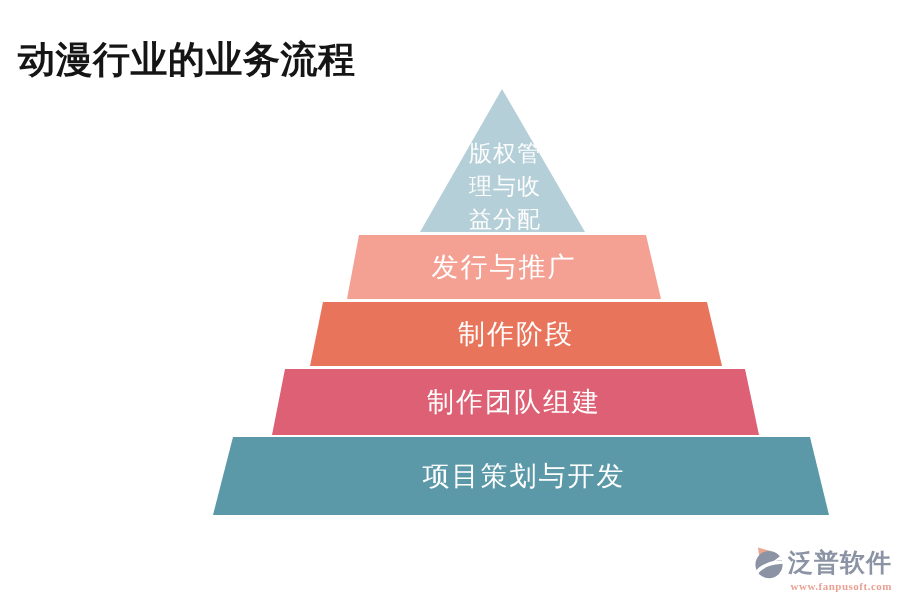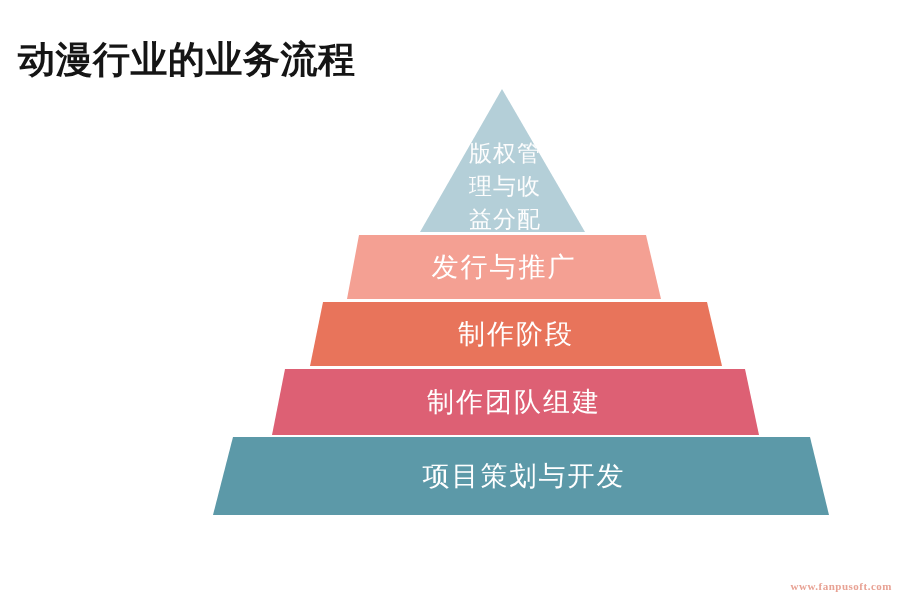--- a/index.html
+++ b/index.html
@@ -93,16 +93,25 @@
     <text class="lvl-label-sm" x="505" y="186">理与收</text>
     <text class="lvl-label-sm" x="505" y="219">益分配</text>
 
     <text class="lvl-label" x="504" y="267">发行与推广</text>
     <text class="lvl-label" x="516" y="334">制作阶段</text>
     <text class="lvl-label" x="514" y="402">制作团队组建</text>
     <text class="lvl-label" x="524" y="476">项目策划与开发</text>
   </svg>
 
   <div class="watermark">
+    <div class="wm-row">
+      <svg class="wm-icon" viewBox="0 0 40 40" aria-hidden="true">
+        <path d="M7,3 L22,7 L9,17 Z" fill="#eba693"></path>
+        <circle cx="20" cy="23" r="16" fill="#8b93a4"></circle>
+        <path d="M20,23 L40,8 L40,20 C33,16 26,18 22,24 Z" fill="#ffffff"></path>
+        <path d="M4,31 C12,21 27,16 40,19 L40,23 C28,21 14,25 7,34 Z" fill="#ffffff"></path>
+      </svg>
+      <span class="wm-brand">泛普软件</span>
+    </div>
     <div class="wm-url">www.fanpusoft.com</div>
   </div>
 
 </div>
 
 </body></html>

